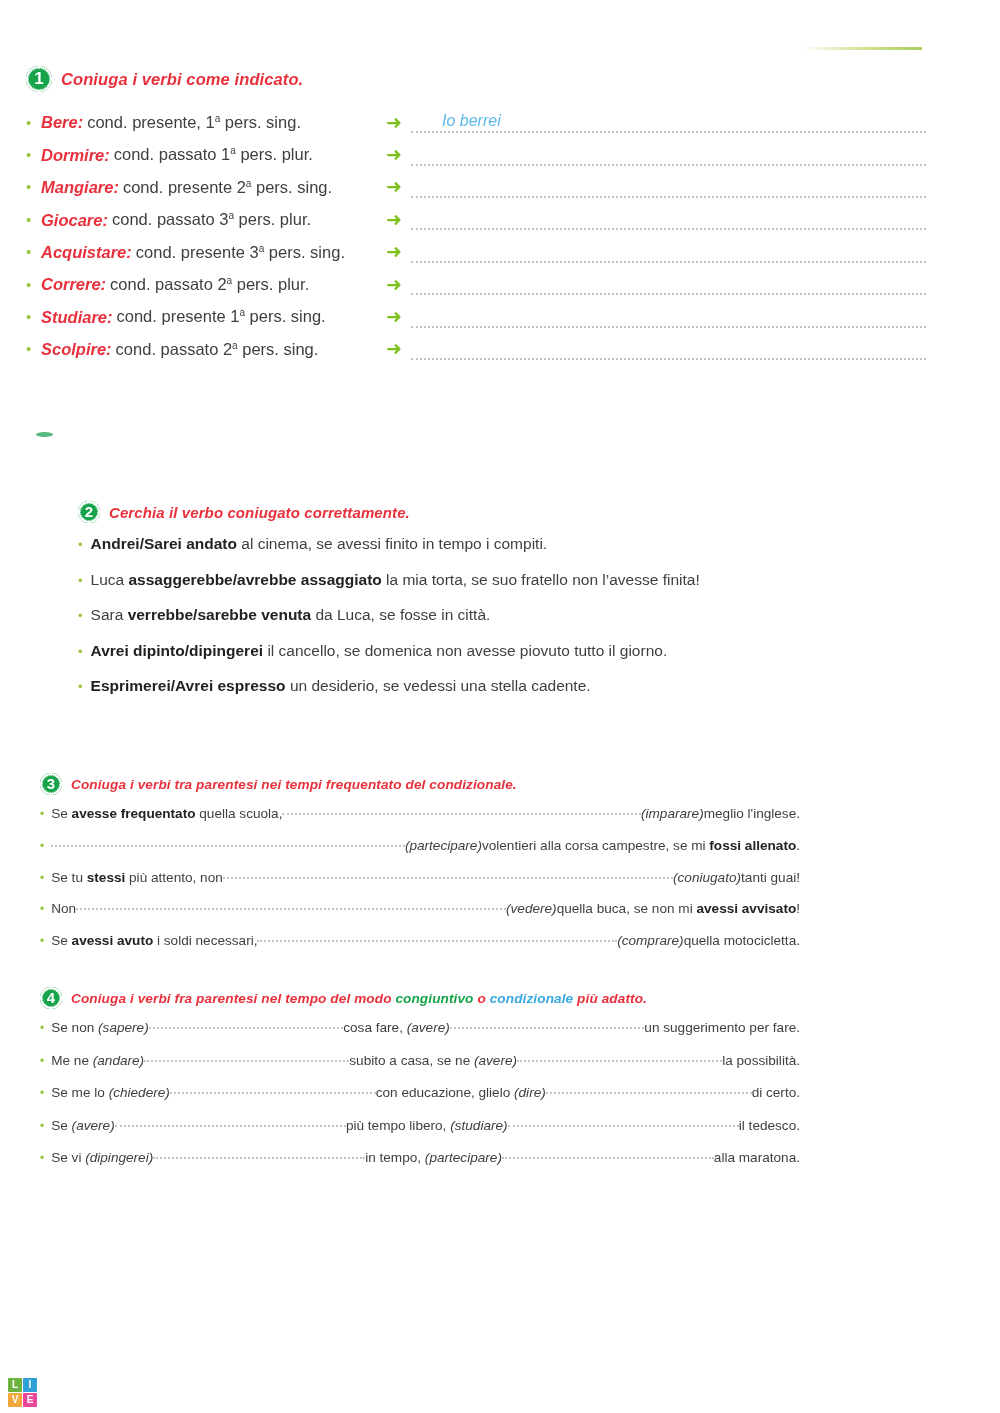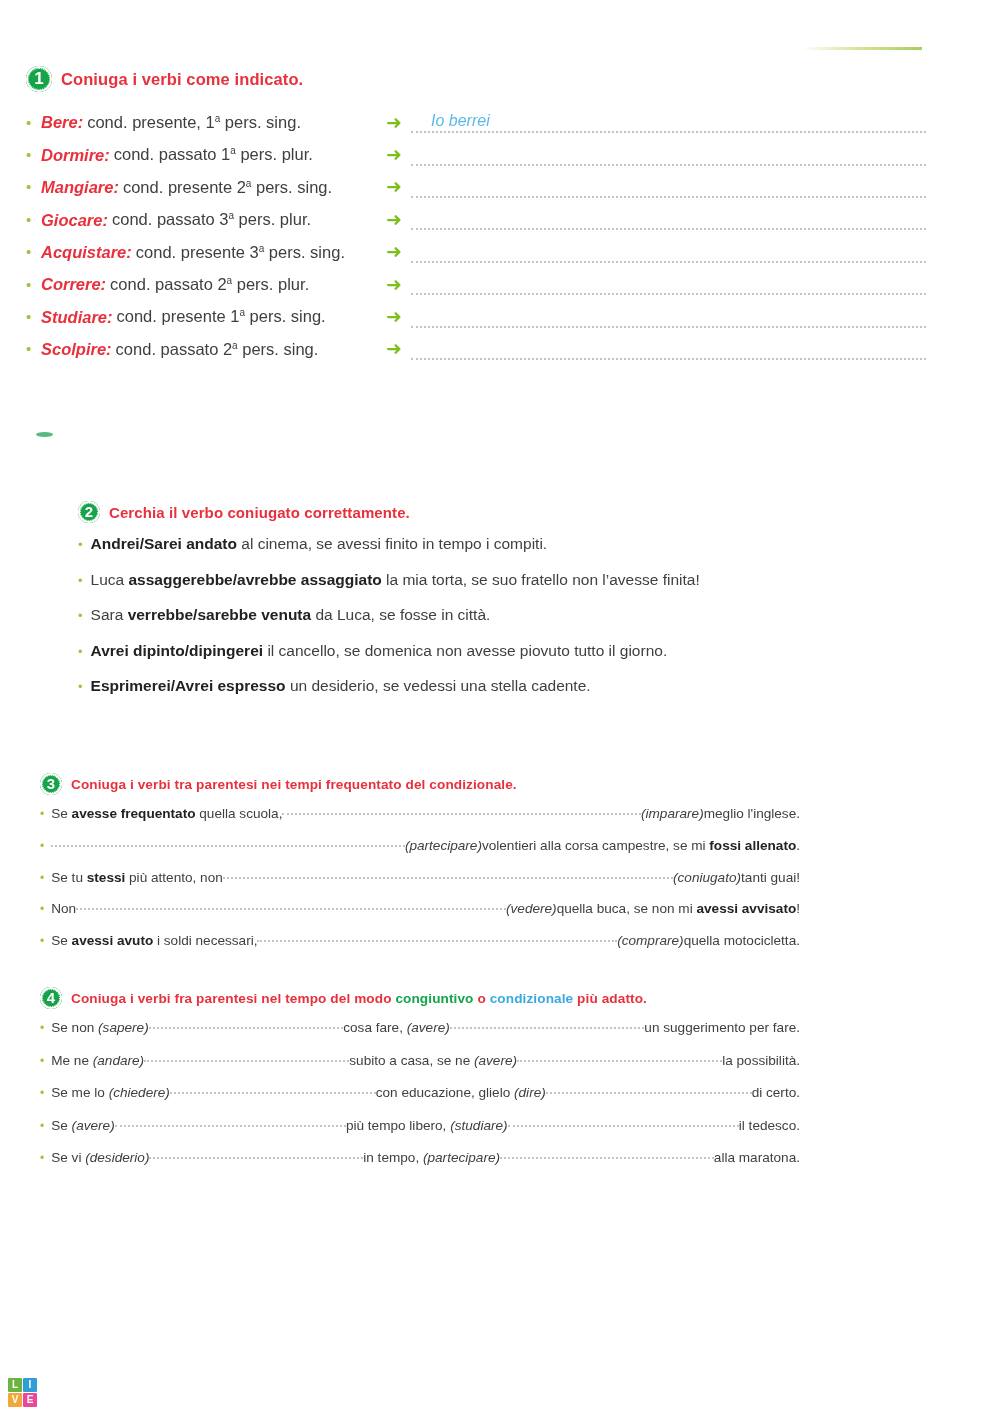--- a/index.html
+++ b/index.html
@@ -55,20 +55,21 @@
 
   .ex-head {
     display: flex;
     align-items: center;
     gap: 9px;
   }
   .ex-title {
     color: #e8313c;
     font-weight: bold;
     letter-spacing: .1px;
+    font-style: italic;
   }
   .t-green { color: #14a44a; }
   .t-blue  { color: #3aa9e0; }
 
   
   .bullet {
     color: #9ac63f;
     flex: 0 0 auto;
     line-height: 1;
   }
@@ -117,21 +118,21 @@
   }
   #ex1 .ansline {
     flex: 1 1 auto;
     position: relative;
     border-bottom: 2px dotted #c3c3c3;
     height: 22px;
     margin-left: 4px;
   }
   #ex1 .ansval {
     position: absolute;
-    left: 16px;
+    left: 27px;
     bottom: 1px;
     color: #5bb8e8;
     font-style: italic;
     font-size: 16px;
     background: #fff;
     padding: 0 4px;
   }
   .stub-green {
     position: absolute;
     left: 36px;
@@ -393,21 +394,21 @@
         <div class="item">
           <span class="bullet">•</span>
           <span>Se <i>(avere)</i></span>
           <span class="dots"></span>
           <span> più tempo libero, <i>(studiare)</i></span>
           <span class="dots"></span>
           <span> il tedesco.</span>
         </div>
         <div class="item">
           <span class="bullet">•</span>
-          <span>Se vi <i>(desiderio)</i></span>
+          <span>Se vi <i>(dipingerei)</i></span>
           <span class="dots"></span>
           <span> in tempo, <i>(partecipare)</i></span>
           <span class="dots"></span>
           <span> alla maratona.</span>
         </div>
       </div>
   </section>
 
   <div id="footer">
     <div class="logo-grid" id="logo-grid">

